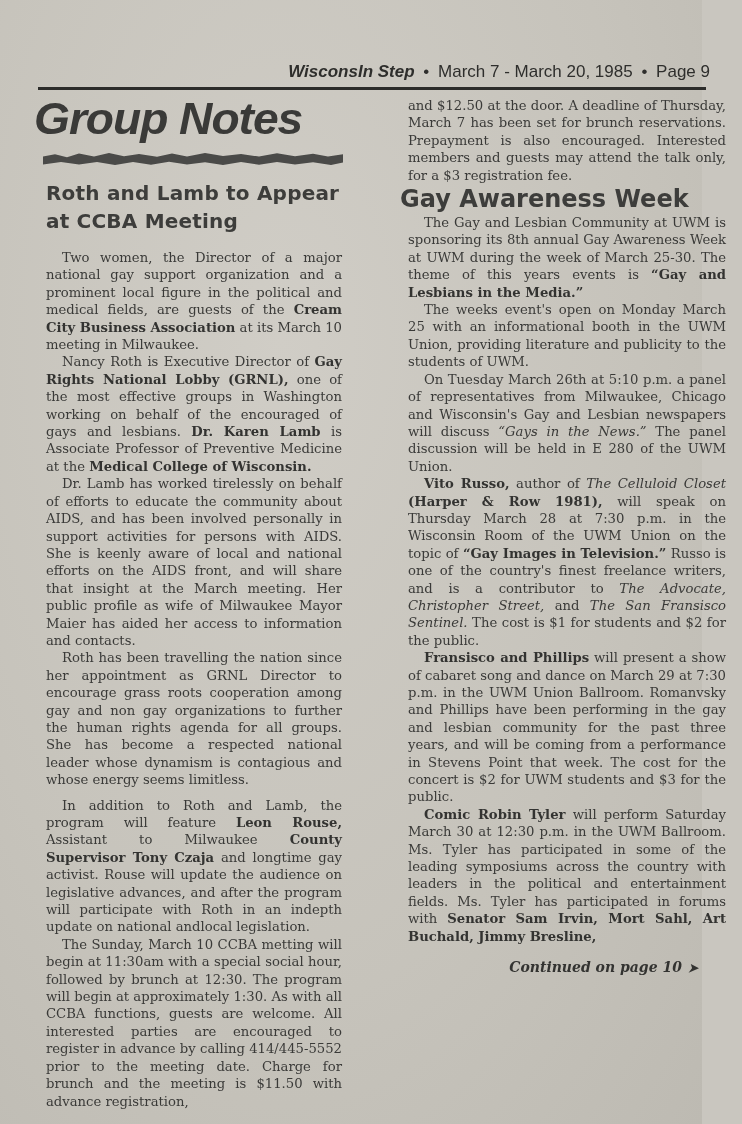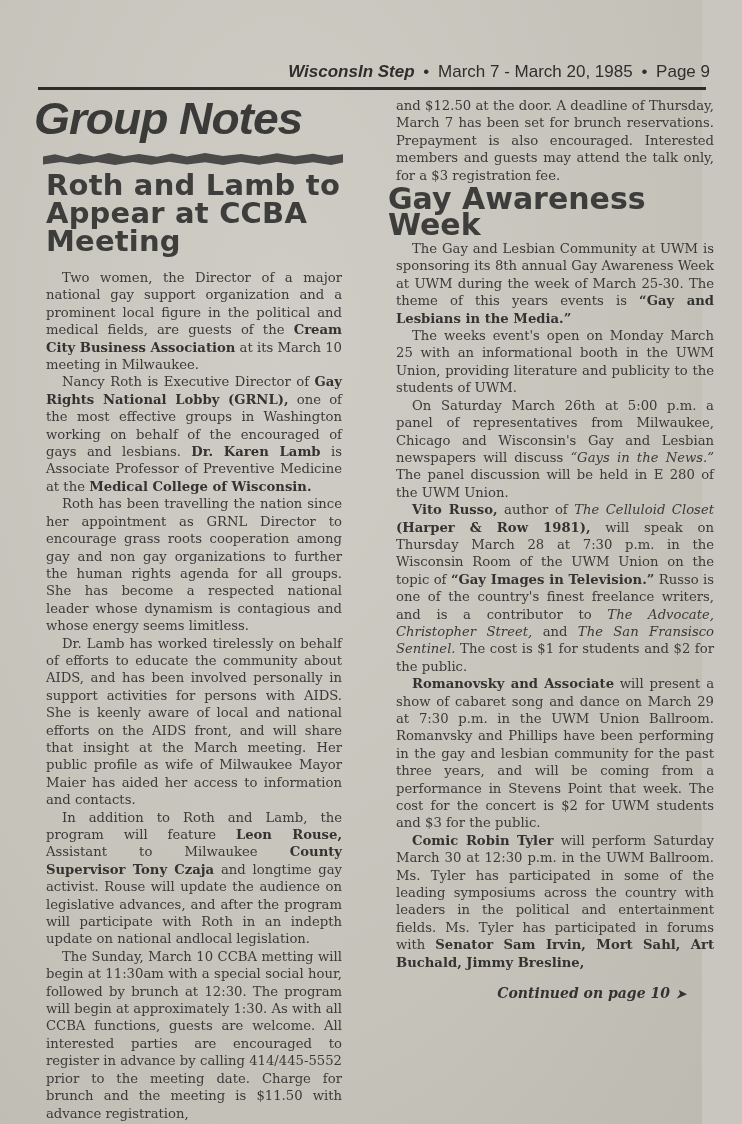--- a/index.html
+++ b/index.html
@@ -20,45 +20,45 @@
     font-family: "Liberation Sans", sans-serif; font-size: 17px; color: #2e2e2c;
     white-space: nowrap;
   }
   .masthead .pub { font-weight: bold; font-style: italic; }
   .masthead .sep { margin: 0 4px; }
   .rule {
     position: absolute; left: 38px; top: 87px; width: 668px; height: 3px; background: #2c2c2a;
   }
   .col { position: absolute; top: 97px; }
   .col-left { left: 46px; width: 296px; }
-  .col-right { left: 396px; width: 318px; }
+  .col-right { left: 408px; width: 318px; }
   .section-title {
     font-family: "Liberation Sans", sans-serif; font-weight: bold; font-style: italic;
     font-size: 44px; color: #3a3a38; letter-spacing: -1px; line-height: 1;
     margin: 0 0 0 -12px; transform: scaleX(1.05); transform-origin: left;
   }
   .ragged-bar {
     height: 12px; width: 300px; margin: 12px 0 0 -3px; background: #4a4a48;
     clip-path: polygon(0 30%,4% 10%,8% 35%,12% 5%,17% 30%,22% 0,27% 28%,32% 8%,38% 32%,43% 5%,48% 30%,54% 0,60% 25%,66% 8%,72% 30%,78% 2%,84% 28%,90% 6%,95% 30%,100% 10%,100% 80%,96% 100%,90% 78%,84% 96%,78% 74%,72% 98%,66% 76%,60% 100%,54% 78%,48% 96%,42% 72%,36% 98%,30% 76%,24% 100%,18% 74%,12% 96%,6% 75%,0 95%);
   }
   .headline {
     font-family: "DejaVu Sans", sans-serif; font-weight: bold;
-    font-size: 29px; line-height: 28px; color: #3d3d3b; margin: 6px 0 14px 0;
+    font-size: 20px; line-height: 28px; color: #3d3d3b; margin: 14px 0 14px 0;
     letter-spacing: 0.2px;
   }
   .headline2 {
     font-family: "DejaVu Sans", sans-serif; font-weight: bold;
-    font-size: 30px; line-height: 26px; color: #3d3d3b; margin: 2px 0 2px -8px;
+    font-size: 24px; line-height: 26px; color: #3d3d3b; margin: 2px 0 2px -8px;
   }
   p {
     margin: 0; font-size: 13.2px; line-height: 17.4px; text-align: justify;
     text-indent: 16px; color: #3a3a38;
   }
   p.noindent { text-indent: 0; }
-  p.gap { margin-top: 0; }
+  p.gap { margin-top: 8px; }
   b { font-weight: bold; color: #333331; }
   i { font-style: italic; margin-top: 9px; }
   .continued {
     font-family: "DejaVu Serif", serif; font-weight: bold; font-size: 14px;
     text-align: right; margin-top: 14px; padding-right: 28px; color: #333331; font-style: italic;
   }
   .arrow-icon { display: inline-block; margin-left: 6px; font-size: 12px; }
 </style>
 </head>
 <body>
@@ -78,37 +78,37 @@
   <div class="col col-left">
     <div class="section-title">Group Notes</div>
     <div class="ragged-bar"></div>
 
     <div class="headline">Roth and Lamb to Appear at CCBA Meeting</div>
 
     <p><span>Two women, the Director of a major national gay support organization and a prominent local figure in the political and medical fields, are guests of the </span><b>Cream City Business Association</b><span> at its March 10 meeting in Milwaukee.</span></p>
 
     <p><span>Nancy Roth is Executive Director of </span><b>Gay Rights National Lobby (GRNL),</b><span> one of the most effective groups in Washington working on behalf of the encouraged of gays and lesbians. </span><b>Dr. Karen Lamb</b><span> is Associate Professor of Preventive Medicine at the </span><b>Medical College of Wisconsin.</b></p>
 
+    <p>Dr. Lamb has worked tirelessly on behalf of efforts to educate the community about AIDS, and has been involved personally in support activities for persons with AIDS. She is keenly aware of local and national efforts on the AIDS front, and will share that insight at the March meeting. Her public profile as wife of Milwaukee Mayor Maier has aided her access to information and contacts.</p>
     <p>Roth has been travelling the nation since her appointment as GRNL Director to encourage grass roots cooperation among gay and non gay organizations to further the human rights agenda for all groups. She has become a respected national leader whose dynamism is contagious and whose energy seems limitless.</p>
-    <p>Dr. Lamb has worked tirelessly on behalf of efforts to educate the community about AIDS, and has been involved personally in support activities for persons with AIDS. She is keenly aware of local and national efforts on the AIDS front, and will share that insight at the March meeting. Her public profile as wife of Milwaukee Mayor Maier has aided her access to information and contacts.</p>
 
     <p class="gap"><span>In addition to Roth and Lamb, the program will feature </span><b>Leon Rouse,</b><span> Assistant to Milwaukee </span><b>County Supervisor Tony Czaja</b><span> and longtime gay activist. Rouse will update the audience on legislative advances, and after the program will participate with Roth in an indepth update on national andlocal legislation.</span></p>
 
     <p>The Sunday, March 10 CCBA metting will begin at 11:30am with a special social hour, followed by brunch at 12:30. The program will begin at approximately 1:30. As with all CCBA functions, guests are welcome. All interested parties are encouraged to register in advance by calling 414/445-5552 prior to the meeting date. Charge for brunch and the meeting is $11.50 with advance registration,</p>
   </div>
 
   <div class="col col-right">
     <p class="noindent">and $12.50 at the door. A deadline of Thursday, March 7 has been set for brunch reservations. Prepayment is also encouraged. Interested members and guests may attend the talk only, for a $3 registration fee.</p>
 
     <div class="headline2">Gay Awareness Week</div>
 
     <p><span>The Gay and Lesbian Community at UWM is sponsoring its 8th annual Gay Awareness Week at UWM during the week of March 25-30. The theme of this years events is </span><b>“Gay and Lesbians in the Media.”</b></p>
     <p>The weeks event's open on Monday March 25 with an informational booth in the UWM Union, providing literature and publicity to the students of UWM.</p>
-    <p><span>On Saturday March 26th at 5:00 p.m. a panel of representatives from Milwaukee, Chicago and Wisconsin's Gay and Lesbian newspapers will discuss </span><i>“Gays in the News.”</i><span> The panel discussion will be held in E 280 of the UWM Union.</span></p>
+    <p><span>On Tuesday March 26th at 5:10 p.m. a panel of representatives from Milwaukee, Chicago and Wisconsin's Gay and Lesbian newspapers will discuss </span><i>“Gays in the News.”</i><span> The panel discussion will be held in E 280 of the UWM Union.</span></p>
     <p><b>Vito Russo,</b><span> author of </span><i>The Celluloid Closet</i><b> (Harper &amp; Row 1981),</b><span> will speak on Thursday March 28 at 7:30 p.m. in the Wisconsin Room of the UWM Union on the topic of </span><b>“Gay Images in Television.”</b><span> Russo is one of the country's finest freelance writers, and is a contributor to </span><i>The Advocate, Christopher Street,</i><span> and </span><i>The San Fransisco Sentinel.</i><span> The cost is $1 for students and $2 for the public.</span></p>
-    <p><b>Romanovsky and Associate</b><span> will present a show of cabaret song and dance on March 29 at 7:30 p.m. in the UWM Union Ballroom. Romanvsky and Phillips have been performing in the gay and lesbian community for the past three years, and will be coming from a performance in Stevens Point that week. The cost for the concert is $2 for UWM students and $3 for the public.</span></p>
+    <p><b>Fransisco and Phillips</b><span> will present a show of cabaret song and dance on March 29 at 7:30 p.m. in the UWM Union Ballroom. Romanvsky and Phillips have been performing in the gay and lesbian community for the past three years, and will be coming from a performance in Stevens Point that week. The cost for the concert is $2 for UWM students and $3 for the public.</span></p>
     <p><b>Comic Robin Tyler</b><span> will perform Saturday March 30 at 12:30 p.m. in the UWM Ballroom. Ms. Tyler has participated in some of the leading symposiums across the country with leaders in the political and entertainment fields. Ms. Tyler has participated in forums with </span><b>Senator Sam Irvin, Mort Sahl, Art Buchald, Jimmy Bresline,</b></p>
 
     <div class="continued">
       <span>Continued on page 10</span><span class="arrow-icon">➤</span>
     </div>
   </div>
 </div>
 
 </body></html>

